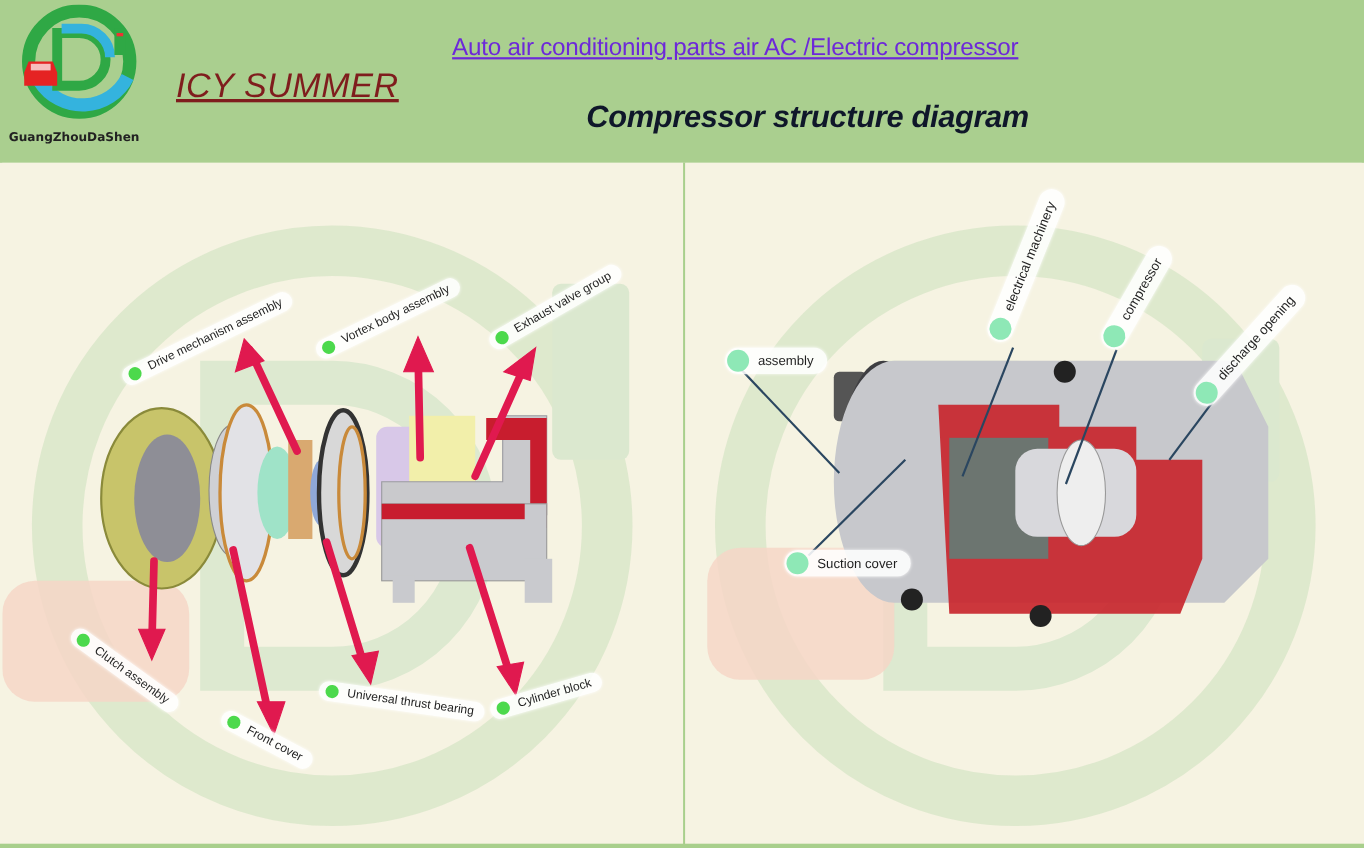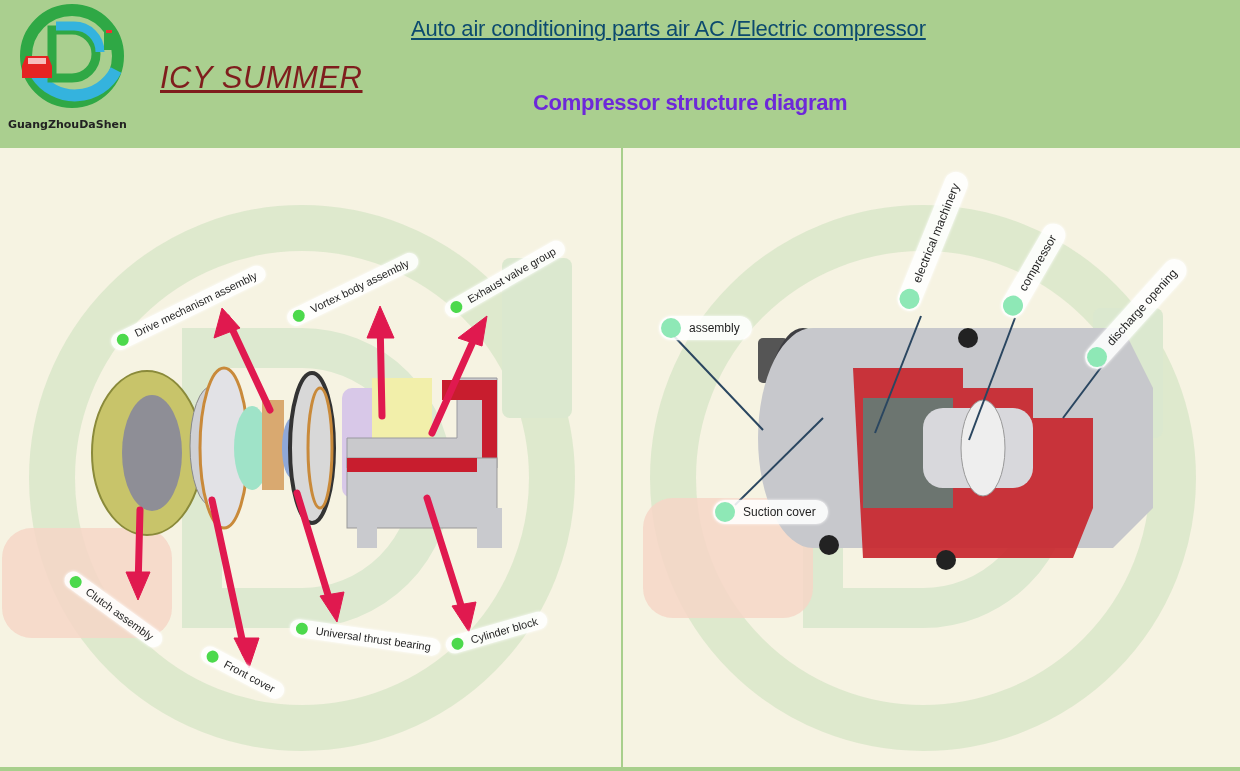--- a/index.html
+++ b/index.html
@@ -1,22 +1,22 @@
 <!DOCTYPE html>
 <html><head>
 <meta charset="utf-8">
 <style>
 *{box-sizing:border-box;margin:0;padding:0}
 body{width:1240px;height:771px;overflow:hidden;background:#f6f3e2;font-family:"Liberation Sans",sans-serif;position:relative}
 .header{position:absolute;left:0;top:0;width:1240px;height:148px;background:#aacf8f}
 .logo{position:absolute;left:16px;top:4px;width:112px;height:108px}
 .brand{position:absolute;left:8px;top:118px;font-family:"DejaVu Sans",sans-serif;font-weight:bold;font-size:11px;color:#222}
 .icy{position:absolute;left:160px;top:60px;font-size:31px;font-style:italic;color:#7f1d1d;text-decoration:underline;letter-spacing:0.5px}
-.title{position:absolute;left:367px;top:16px;width:648px;font-size:22px;color:#0c4a6e;text-decoration:underline;padding-left:44px;white-space:nowrap;font-family:"Liberation Sans",sans-serif;letter-spacing:-0.2px}
-.subtitle{position:absolute;left:533px;top:90px;font-size:22px;color:#6d28d9;font-weight:bold;letter-spacing:-0.3px}
+.title{position:absolute;left:367px;top:30px;width:648px;font-size:22px;color:#6d28d9;text-decoration:underline;padding-left:44px;white-space:nowrap;font-family:"Liberation Sans",sans-serif;letter-spacing:-0.2px}
+.subtitle{position:absolute;left:533px;top:90px;font-size:28px;font-style:italic;color:#0f172a;font-weight:bold;letter-spacing:-0.3px}
 .panel{position:absolute;top:148px;height:620px;overflow:hidden;background:#f6f3e2}
 .panel.left{left:2px;width:619px}
 .panel.right{left:623px;width:615px}
 .divider{position:absolute;left:621px;top:148px;width:2px;height:623px;background:#a8cf8c}
 .bottom-line{position:absolute;left:0;top:767px;width:1240px;height:4px;background:#a8cf8c}
 .wm{position:absolute;left:0;top:0}
 .label{position:absolute;background:rgba(255,255,255,0.88);border-radius:14px;padding:3px 10px 3px 6px;font-size:11px;color:#1f1f1f;white-space:nowrap;display:flex;align-items:center;transform-origin:left center;box-shadow:0 0 3px rgba(255,255,255,0.9)}
 .dot{width:12px;height:12px;border-radius:50%;background:#4cd94c;margin-right:8px;flex-shrink:0}
 .label.mint .dot{background:#8ee8b6;width:20px;height:20px}
 .label.mint{font-size:12px;padding:2px 12px 2px 2px;border-radius:16px}

